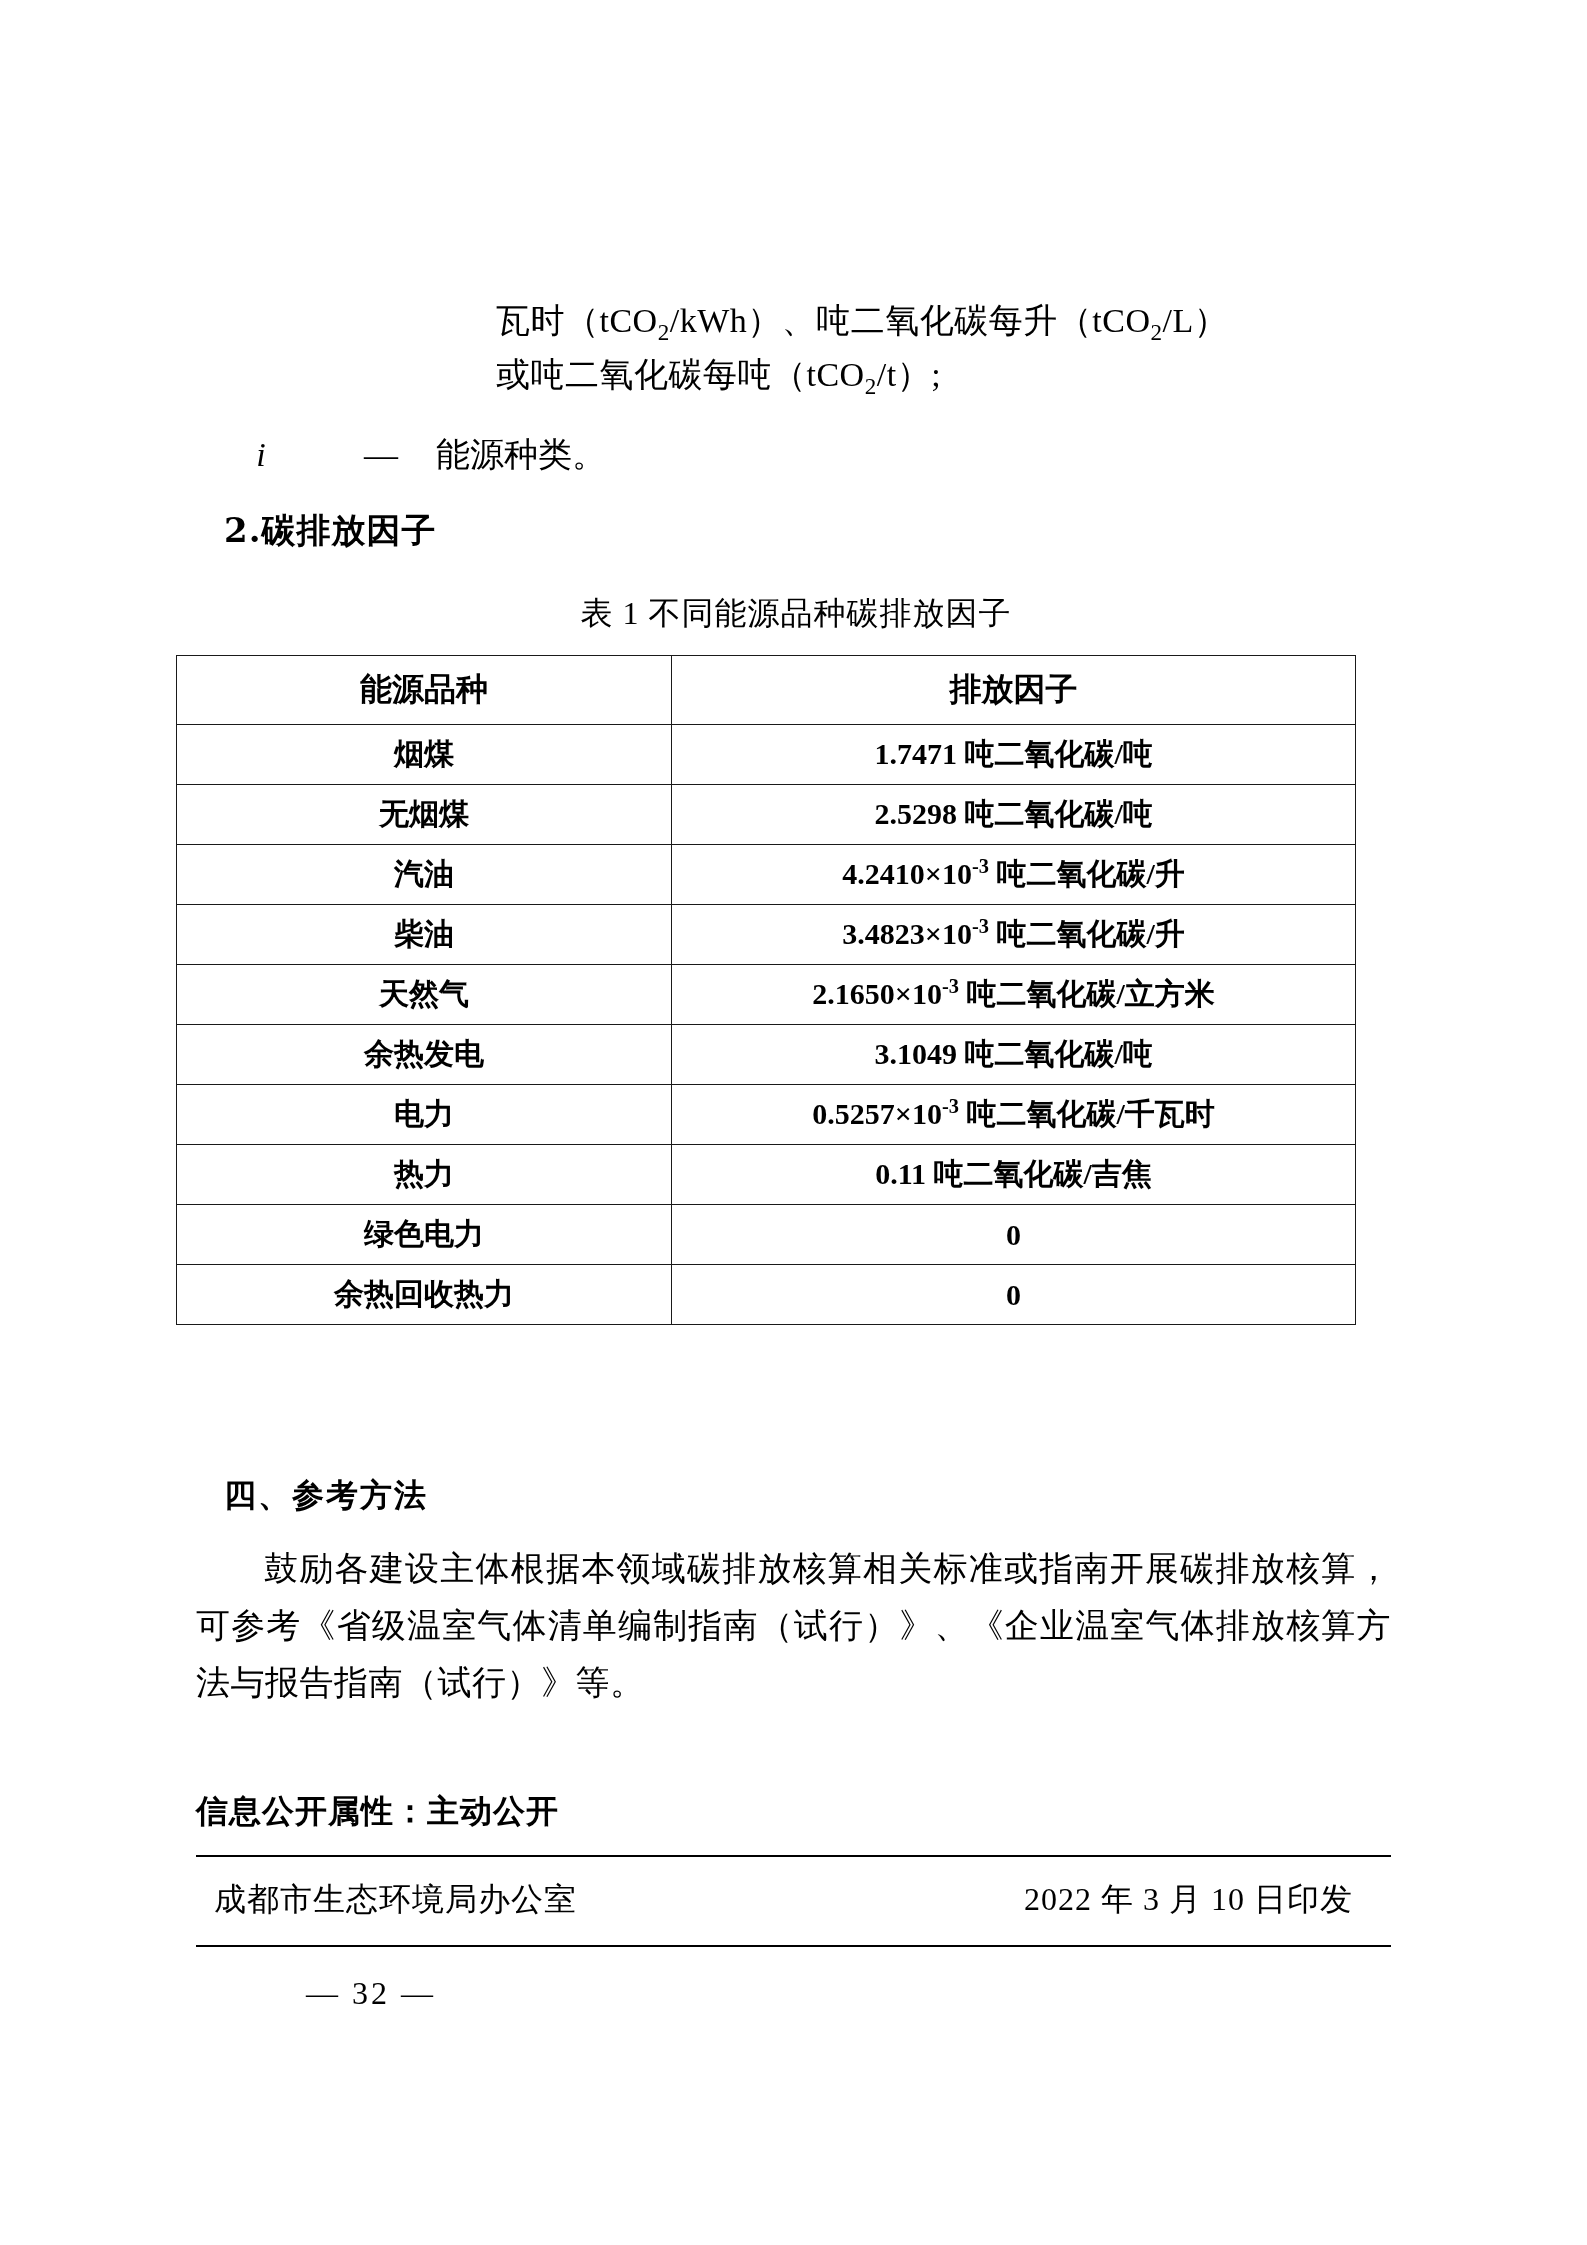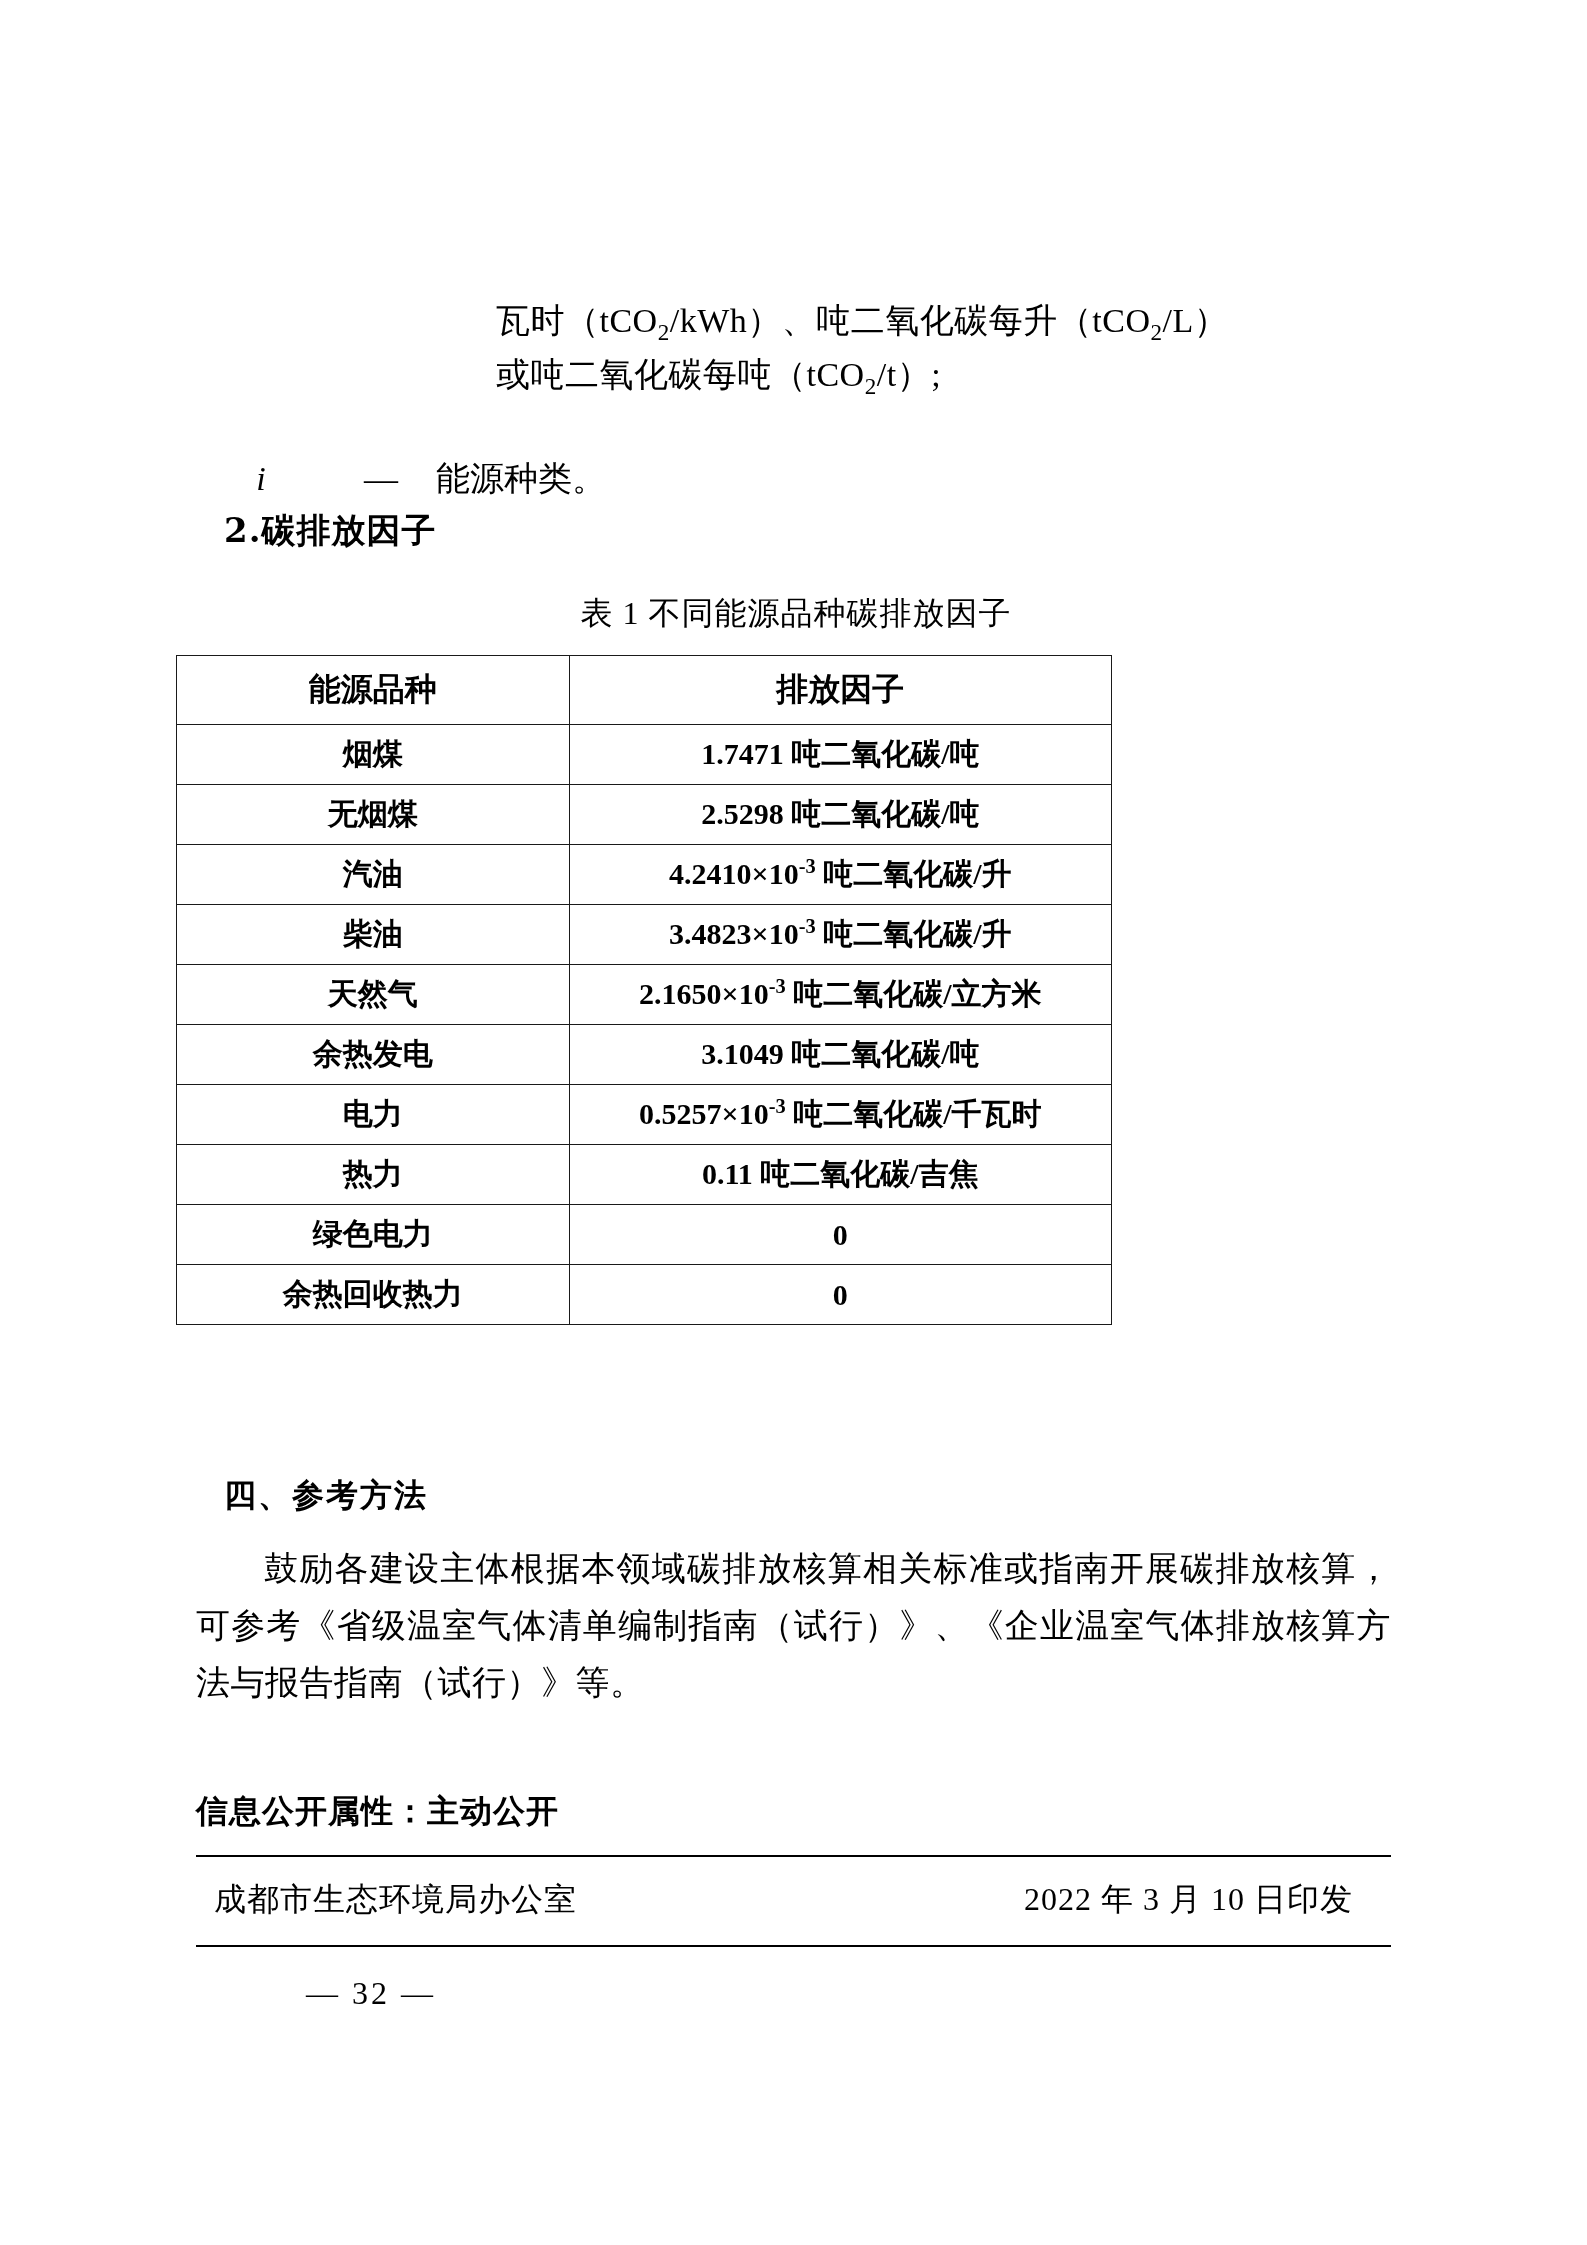--- a/index.html
+++ b/index.html
@@ -57,21 +57,20 @@
     font-style: italic;
     font-family: "Liberation Serif", serif;
   }
   .def-dash {
     display: inline-block;
     width: 110px;
     text-align: center;
   }
   .def-txt {
     display: inline-block;
-    margin-top: 24px;
   }
 
   .heading-2 {
     position: absolute;
     left: 28px;
     top: 508px;
     font-size: 34px;
     font-weight: bold;
     font-family: "DejaVu Serif", "Liberation Serif", serif;
     letter-spacing: 1px;
@@ -84,21 +83,21 @@
     width: 1200px;
     text-align: center;
     font-size: 32px;
     letter-spacing: 1px;
   }
 
   table.factors {
     position: absolute;
     left: -20px;
     top: 655px;
-    width: 936px;
+    width: 1180px;
     border-collapse: collapse;
     table-layout: fixed;
   }
   table.factors td, table.factors th {
     border: 1.5px solid #1a1a1a;
     text-align: center;
     font-size: 30px;
     font-weight: bold;
     padding: 9px 4px;
     font-family: "Liberation Serif", "DejaVu Serif", serif;

